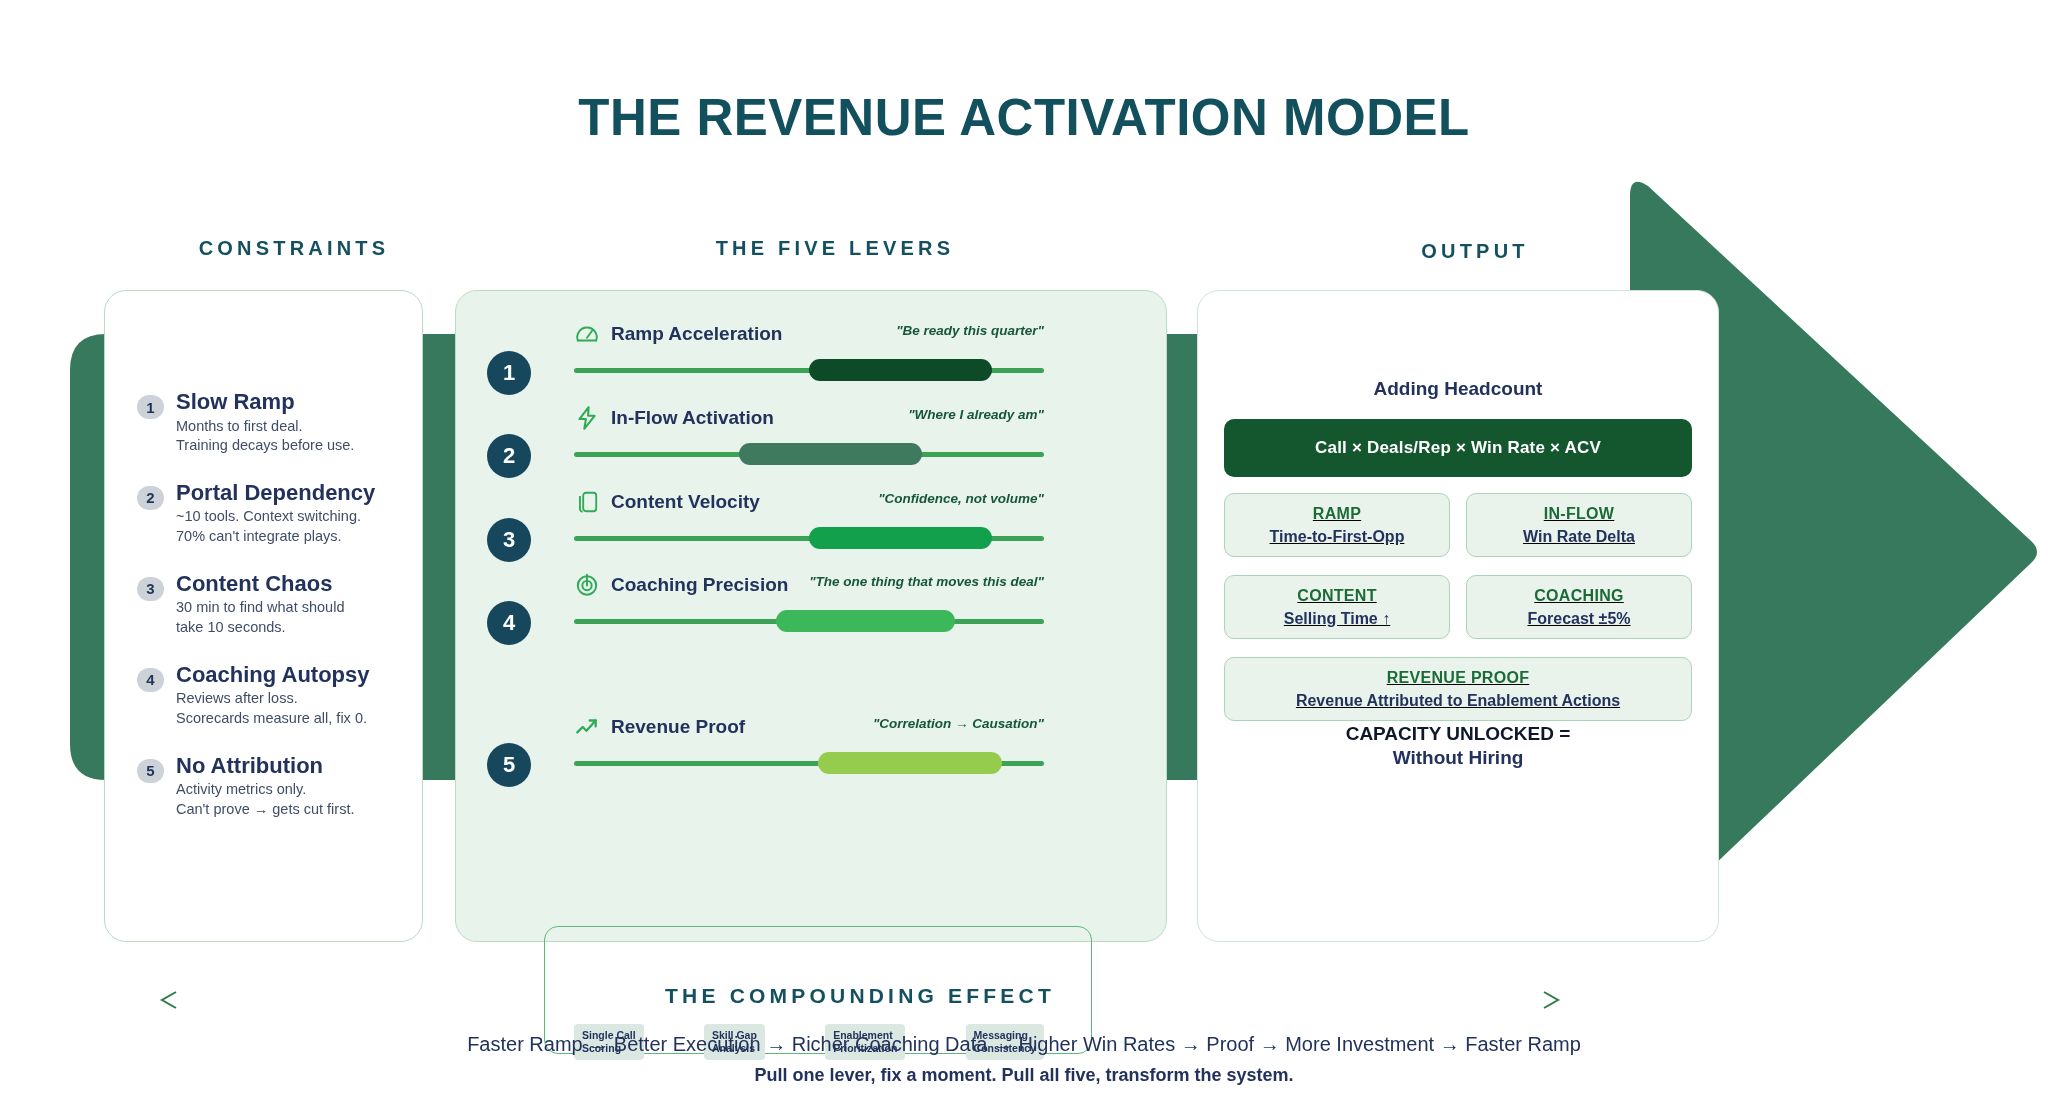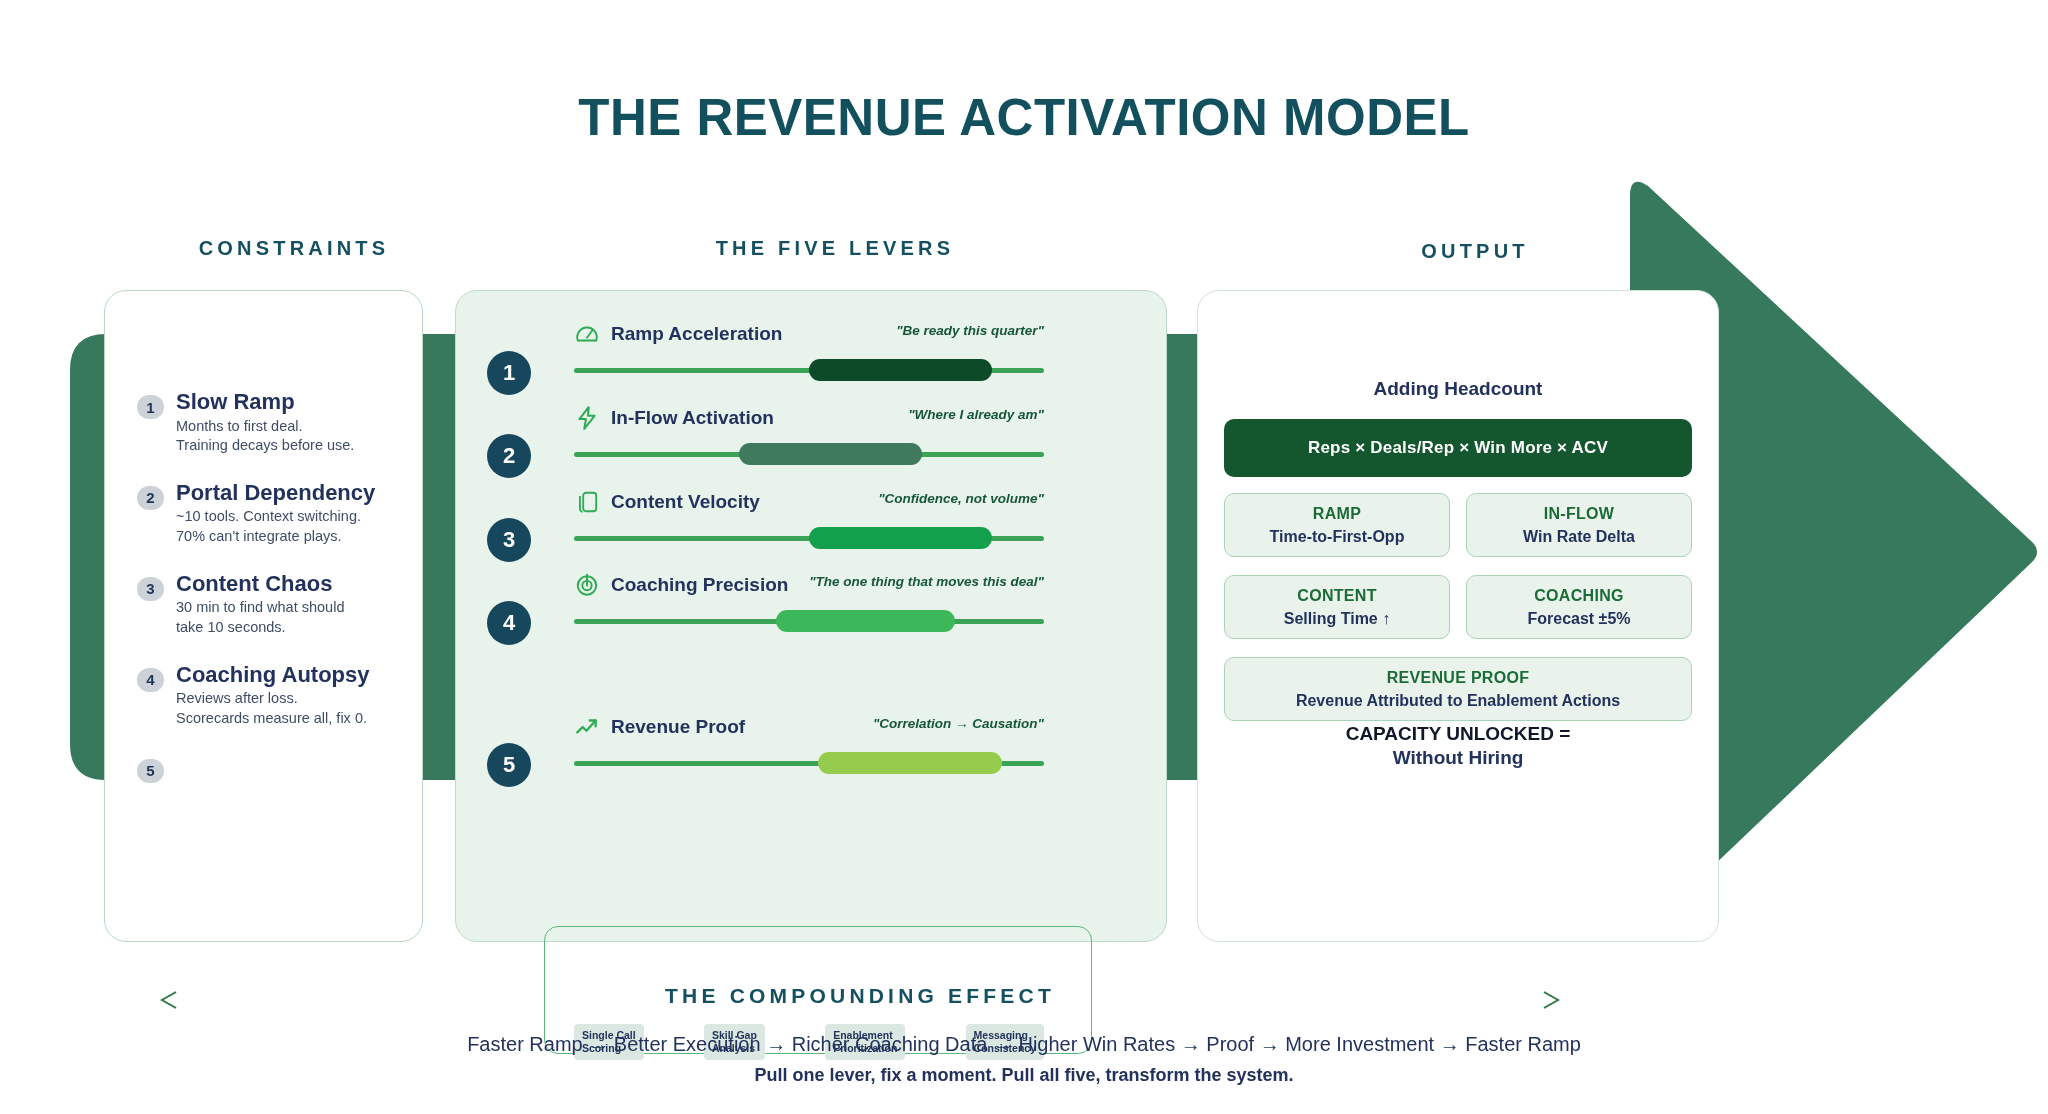--- a/index.html
+++ b/index.html
@@ -107,21 +107,21 @@
     position:absolute;left:0;width:520px;top:87px;text-align:center;
     font-size:19px;font-weight:bold;color:#22325c;
   }
   .formula{
     position:absolute;left:26px;top:128px;width:468px;height:58px;
     background:#14572f;border-radius:10px;color:#fff;
     display:flex;align-items:center;justify-content:center;
     font-size:17px;font-weight:bold;letter-spacing:0.2px;
   }
   .metric-grid{position:absolute;left:26px;top:202px;width:468px;}
-  .metric-row{display:flex;gap:16px;margin-bottom:18px;}
+  .metric-row{display:flex;gap:16px;margin-bottom:18px;text-decoration:underline;}
   .metric{
     flex:1 1 0;background:#e9f3ec;border:1px solid #a9d4b8;border-radius:10px;
     height:62px;display:flex;flex-direction:column;align-items:center;justify-content:center;
   }
   .metric.wide{flex:1 1 100%;}
   .metric-k{font-size:16px;font-weight:bold;color:#1a6b36;letter-spacing:0.3px;}
   .metric-v{font-size:16px;font-weight:bold;color:#22325c;margin-top:5px;}
   .unlocked-t{
     position:absolute;left:0;width:520px;top:432px;text-align:center;
     font-size:19px;font-weight:bold;color:#0f172a;
@@ -202,20 +202,27 @@
           <div class="cons-body">
             <div class="cons-title">Coaching Autopsy</div>
             <div class="cons-desc">
               <div>Reviews after loss.</div>
               <div>Scorecards measure all, fix 0.</div>
             </div>
           </div>
         </div>
         <div class="cons-item">
           <div class="cons-num">5</div>
+          <div class="cons-body">
+            <div class="cons-title">No Attribution</div>
+            <div class="cons-desc">
+              <div>Activity metrics only.</div>
+              <div>Can't prove → gets cut first.</div>
+            </div>
+          </div>
         </div>
       </div>
   </div>
 
   <div class="panel" id="levers-panel">
     <div id="lever-4-box"></div>
     <div id="levers-host">
         <div class="lever-row" style="top: 0px;">
           <div class="lever-badge" style="top: 60px;">1</div>
           <div class="lever-main" style="position: absolute; top: 28px;">
@@ -318,21 +325,21 @@
         </div>
         <div class="chip">
           <div>Messaging</div>
           <div>Consistency</div>
         </div>
       </div>
   </div>
 
   <div class="panel" id="output-panel">
     <div class="out-cap-sub">Adding Headcount</div>
-    <div class="formula">Reps × Deals/Rep × Win More × ACV</div>
+    <div class="formula">Call × Deals/Rep × Win Rate × ACV</div>
     <div class="metric-grid" id="metric-grid">
         <div class="metric-row">
           <div class="metric">
             <div class="metric-k">RAMP</div>
             <div class="metric-v">Time-to-First-Opp</div>
           </div>
           <div class="metric">
             <div class="metric-k">IN-FLOW</div>
             <div class="metric-v">Win Rate Delta</div>
           </div>

